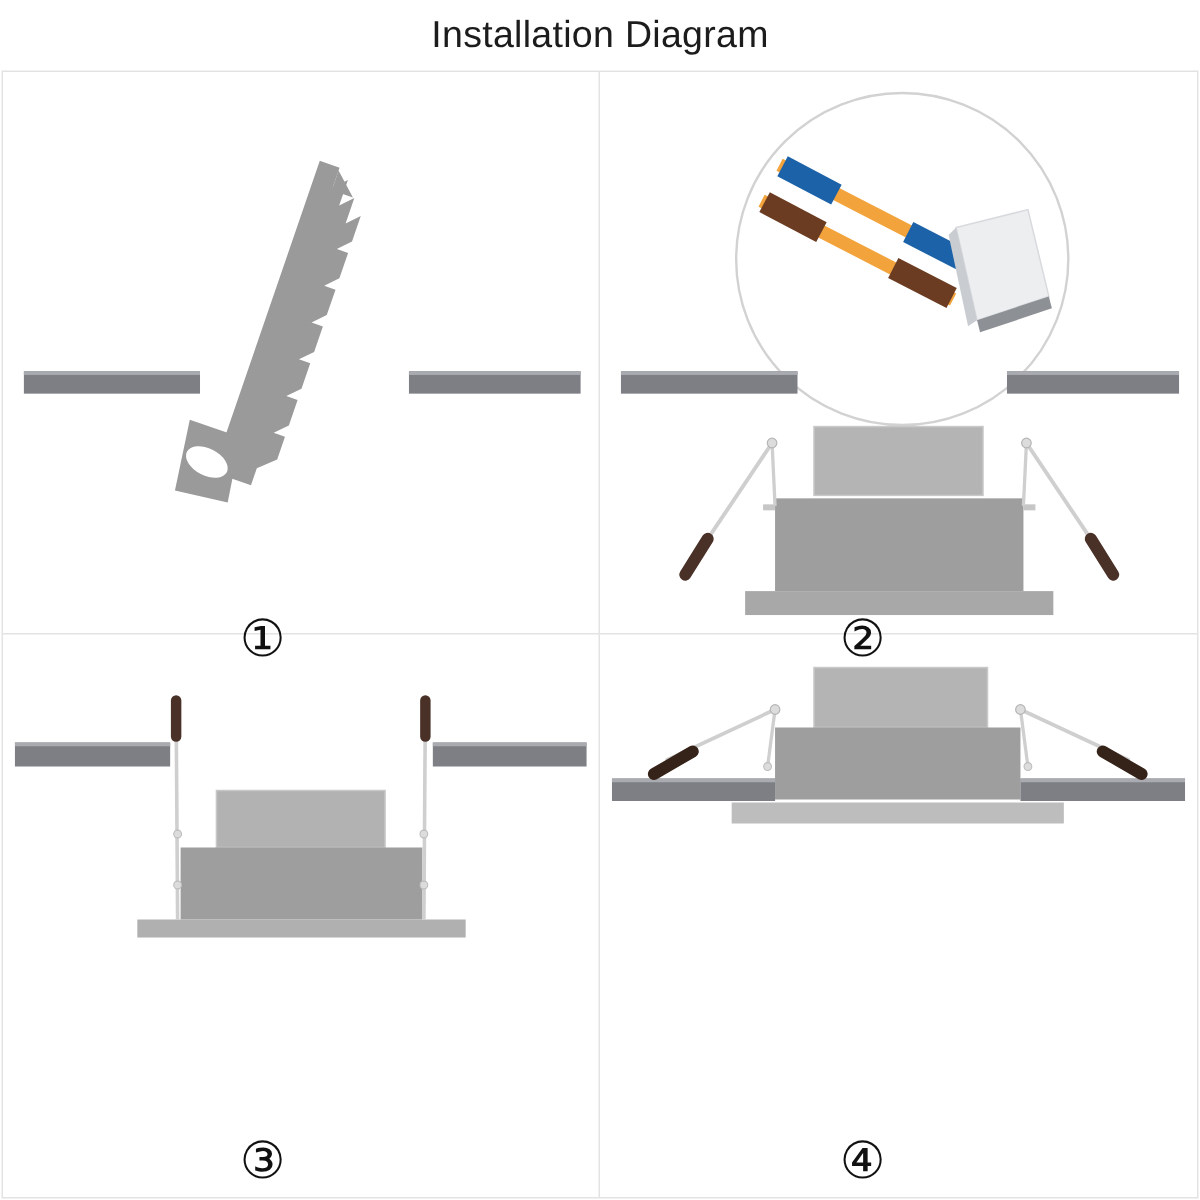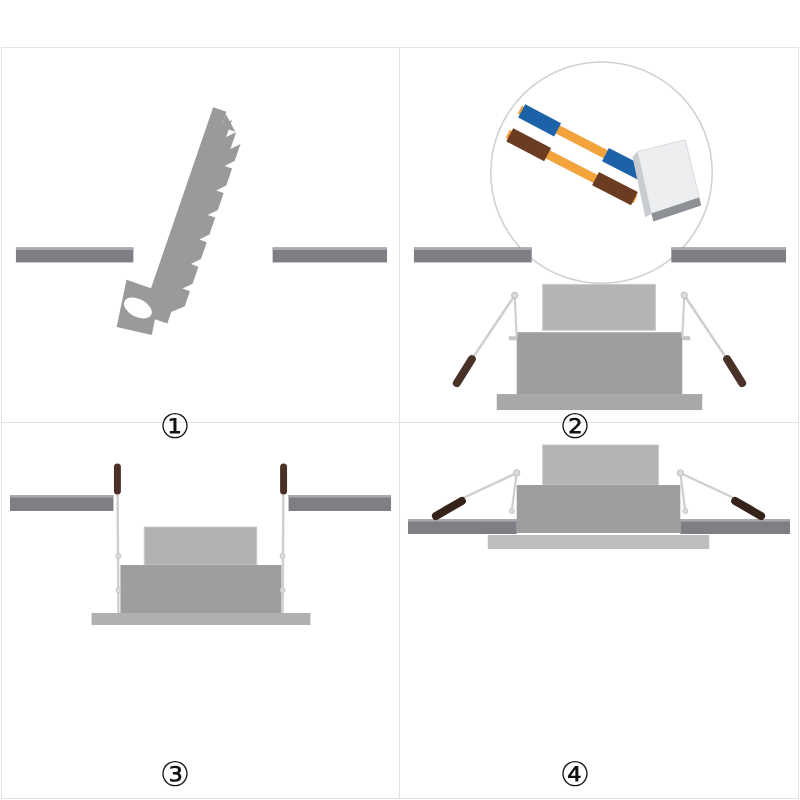--- a/index.html
+++ b/index.html
@@ -87,20 +87,23 @@
   #step-1 { left: 145px; top: 409px; }
   #step-2 { left: 545px; top: 409px; }
   #step-3 { left: 145px; top: 757px; }
   #step-4 { left: 545px; top: 757px; }
 </style>
 </head>
 <body>
 
 <div id="page">
 
+  <div id="title-bar">
+    <div id="title-text">Installation Diagram</div>
+  </div>
 
   <div id="grid">
 
     <div class="panel" id="panel-1">
       <svg class="panel-svg" viewBox="0 0 399 375" preserveAspectRatio="none">
 
         <g>
           <rect x="14" y="200" width="118" height="15" fill="#7d7f85"></rect>
           <rect x="14" y="200" width="118" height="2.5" fill="#a9abb0"></rect>
         </g>

